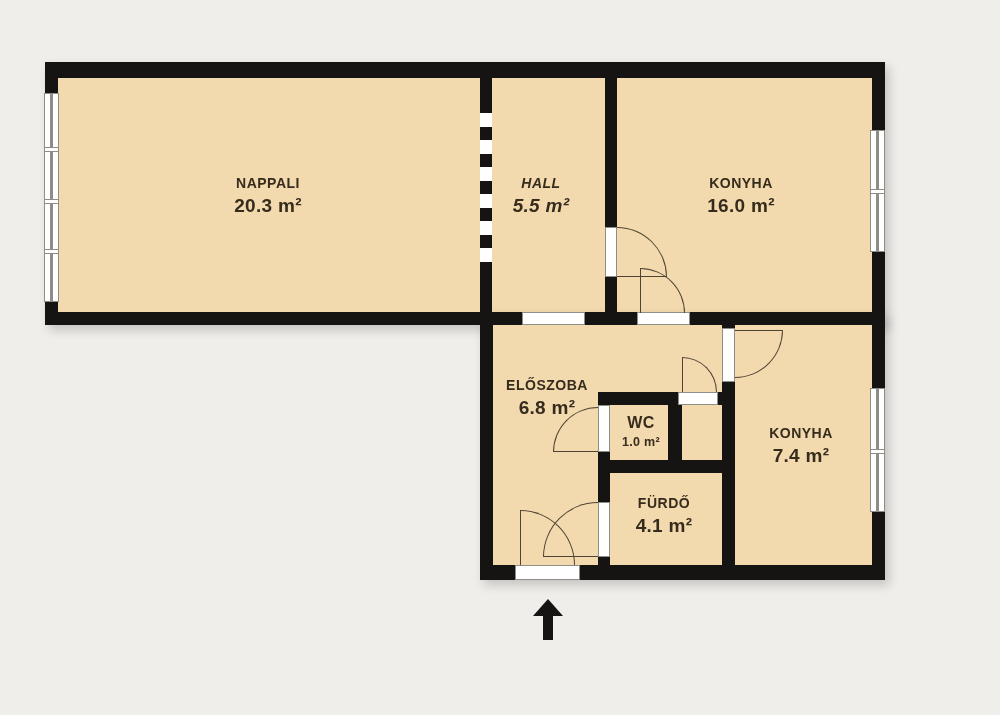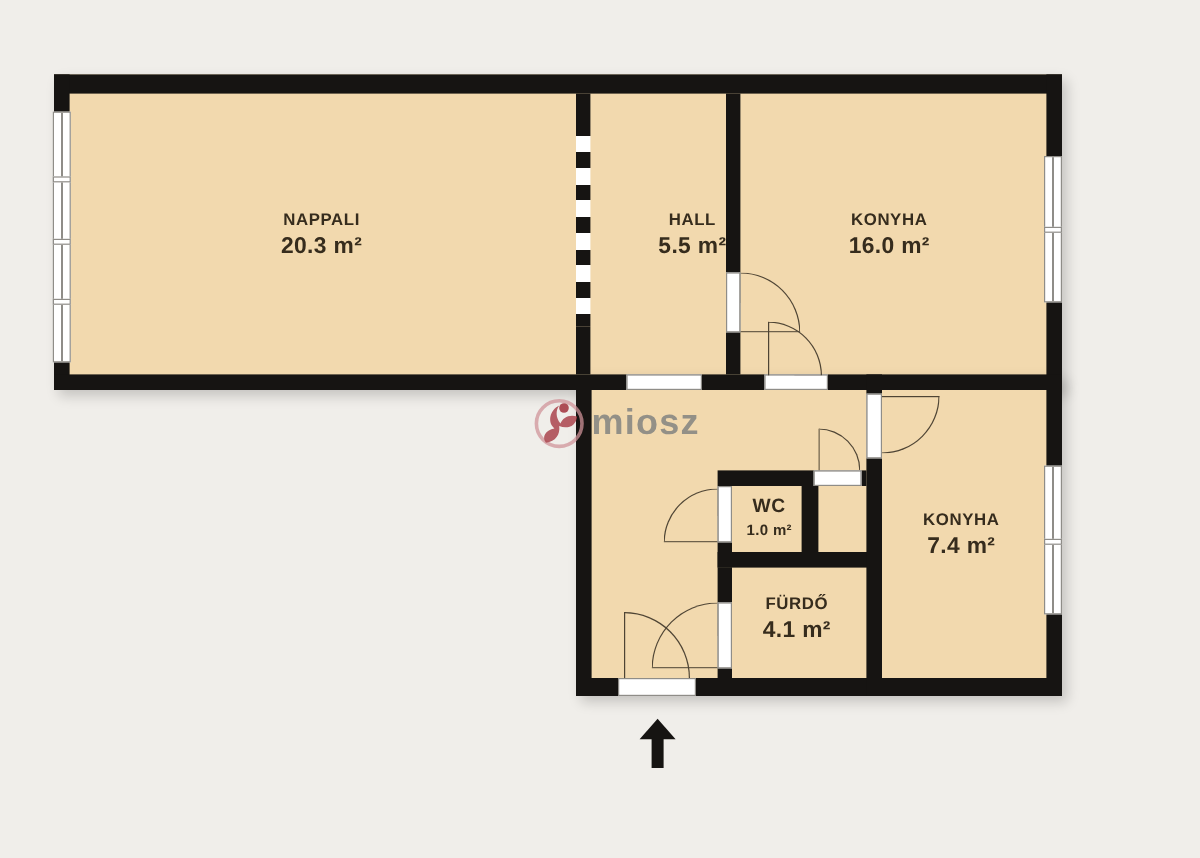--- a/index.html
+++ b/index.html
@@ -88,46 +88,42 @@
   <div class="arc br leaf-t" style="left:735px;top:330px;width:48px;height:48px;"></div>
   <div class="arc tr leaf-l" style="left:682px;top:357px;width:35px;height:35px;"></div>
   <div class="arc tl leaf-b" style="left:553px;top:407px;width:45px;height:45px;"></div>
   <div class="arc tl leaf-b" style="left:543px;top:502px;width:55px;height:55px;"></div>
   <div class="arc tr leaf-l" style="left:520px;top:510px;width:55px;height:55px;"></div>
 
   <div class="room-label" style="left:268px;top:196px;">
     <div class="nm">NAPPALI</div>
     <div class="ar">20.3 m²</div>
   </div>
-  <div class="room-label" style="left:577px;top:196px;">
+  <div class="room-label" style="left:541px;top:196px;font-style:italic;">
     <div class="nm">HALL</div>
     <div class="ar">5.5 m²</div>
   </div>
   <div class="room-label" style="left:741px;top:196px;">
     <div class="nm">KONYHA</div>
     <div class="ar">16.0 m²</div>
+  </div>
+  <div class="room-label" style="left:547px;top:398px;">
+    <div class="nm">ELŐSZOBA</div>
+    <div class="ar">6.8 m²</div>
   </div>
   <div class="room-label small" style="left:641px;top:431px;">
     <div class="nm">WC</div>
     <div class="ar">1.0 m²</div>
   </div>
   <div class="room-label" style="left:801px;top:446px;">
     <div class="nm">KONYHA</div>
     <div class="ar">7.4 m²</div>
   </div>
   <div class="room-label" style="left:664px;top:516px;">
     <div class="nm">FÜRDŐ</div>
     <div class="ar">4.1 m²</div>
   </div>
 
-  <div class="watermark">
-    <svg width="46" height="46" viewBox="0 0 46 46">
-      <circle cx="23" cy="23" r="19" fill="none" stroke="var(--logo2)" stroke-width="3" opacity="0.8"></circle>
-      <path d="M23 8 C 15 12, 13 22, 19 27 C 12 28, 8 34, 12 39 C 20 38, 24 32, 23 25 C 30 28, 37 25, 38 17 C 31 15, 26 18, 24 23 C 20 18, 20 12, 23 8 Z" fill="var(--logo1)" opacity="0.9"></path>
-      <circle cx="27" cy="10" r="4" fill="var(--logo1)"></circle>
-    </svg>
-    <span class="wm-text">miosz</span>
-  </div>
 
   <div class="compass-head"></div>
   <div class="compass-shaft"></div>
 
 </div>
 
 </body></html>

